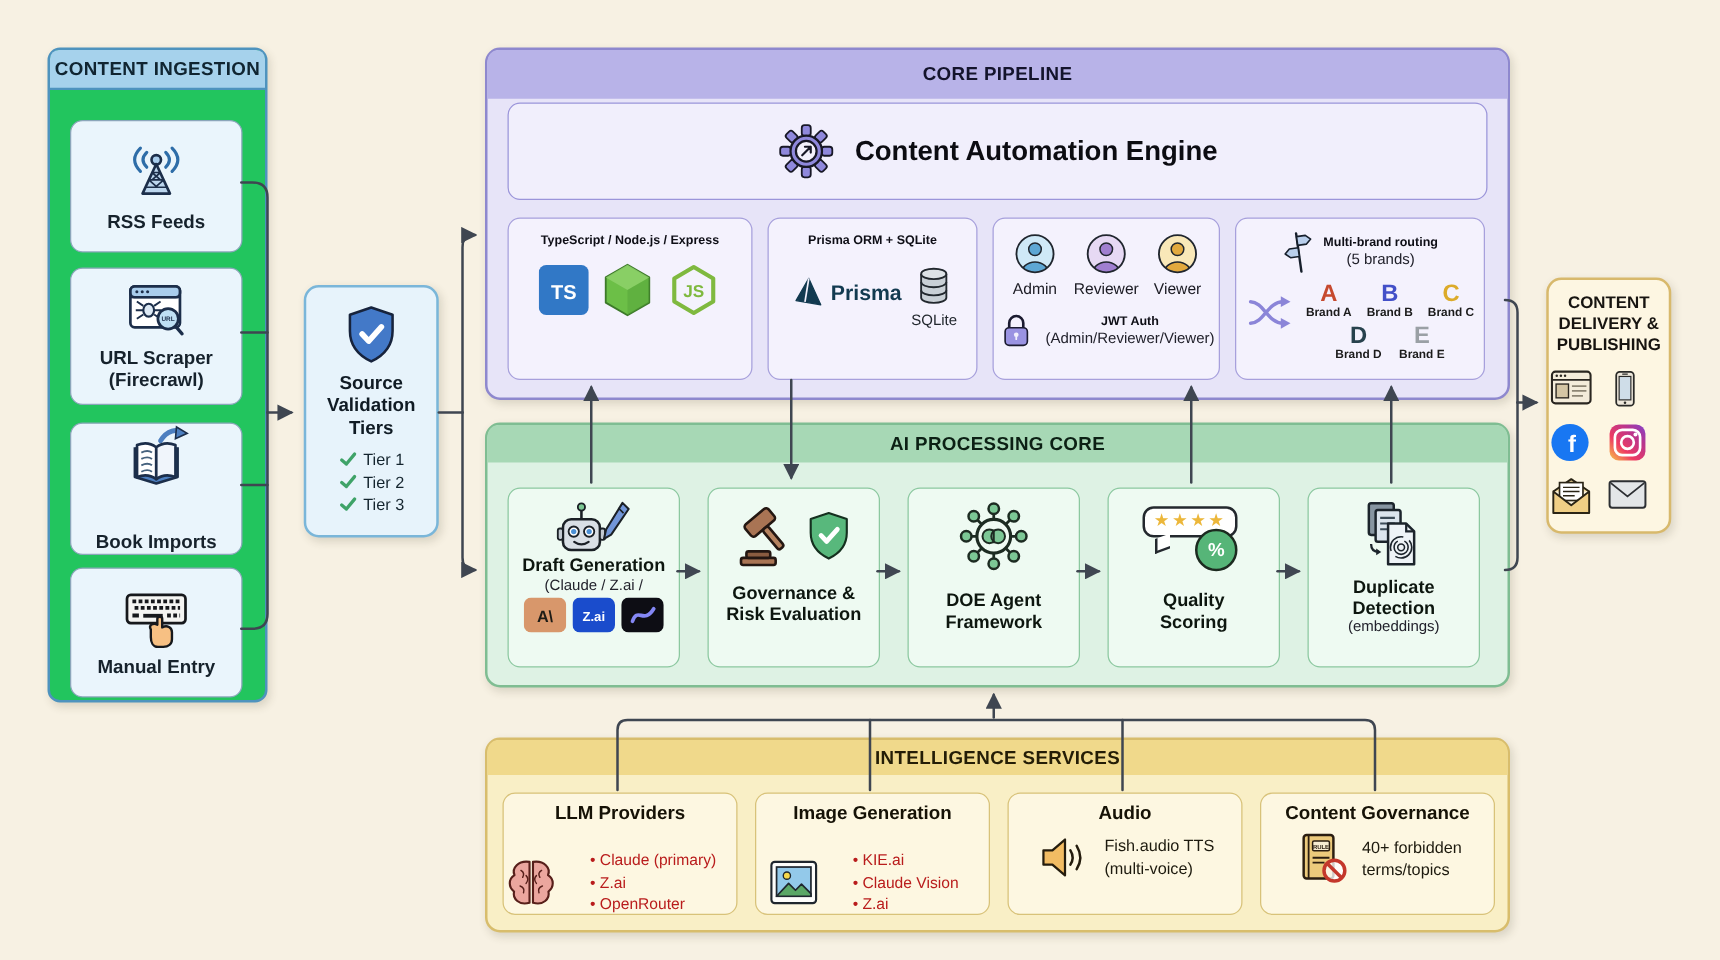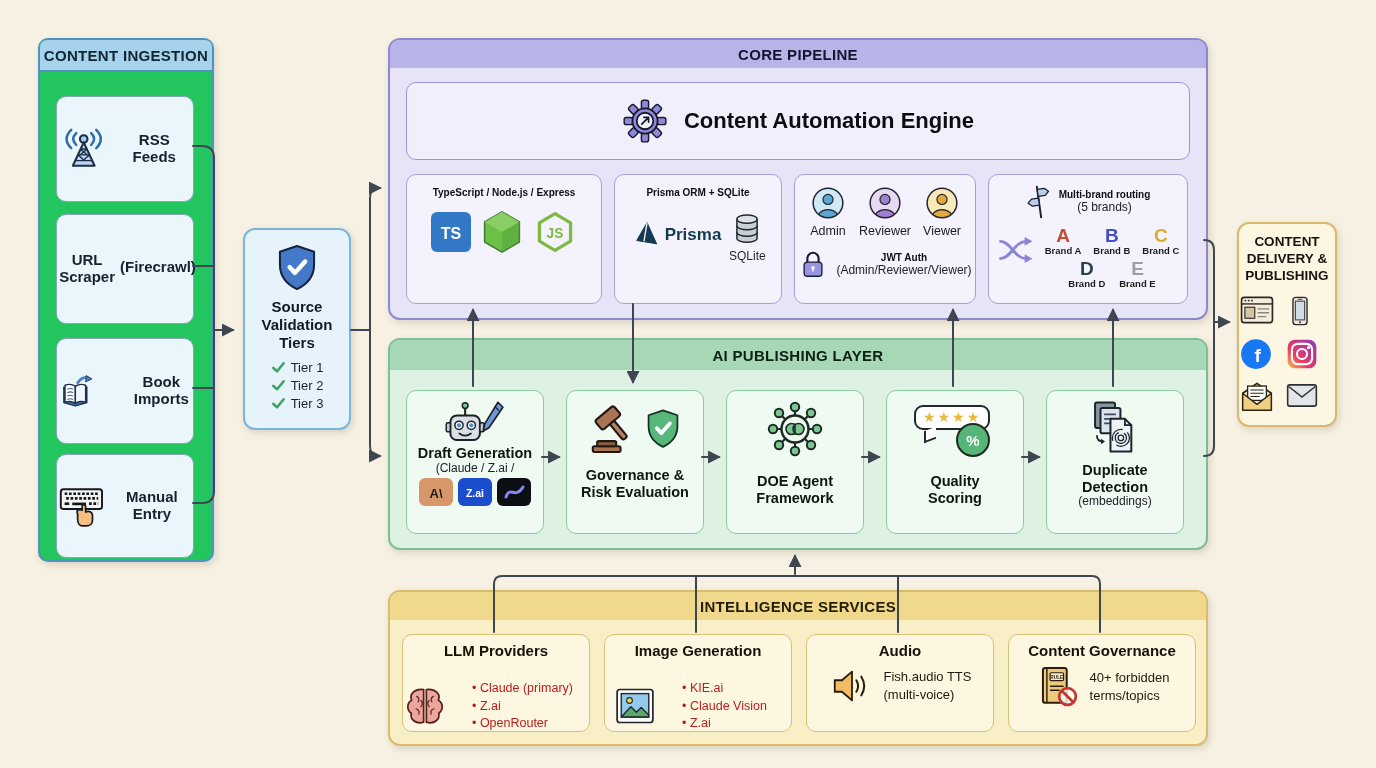--- a/index.html
+++ b/index.html
@@ -7,29 +7,29 @@
     font-family:"Liberation Sans",sans-serif;overflow:hidden;}
   svg text{font-family:"Liberation Sans",sans-serif;}
 
   
   .panel{position:absolute;border-radius:12px;box-shadow:2px 3px 7px rgba(70,60,35,.16);}
   .phead{position:absolute;left:0;right:0;top:0;display:flex;align-items:center;justify-content:center;
     font-weight:bold;letter-spacing:.3px;}
   #ingestion{left:38px;top:38px;width:172px;height:520px;background:#22c55e;border:2px solid #4e93be;border-radius:10px;}
   #ingestion .phead{height:30px;background:#a6d2ec;color:#102531;font-size:15px;border-radius:7px 7px 0 0;border-bottom:2px solid #4e93be;}
   #core{left:388px;top:38px;width:816px;height:278px;background:#e7e4f8;border:2px solid #8e88ce;}
-  #core .phead{height:28px;background:#b8b3e8;color:#14142c;font-size:15px;border-radius:9px 9px 0 0;}
+  #core .phead{height:39px;background:#b8b3e8;color:#14142c;font-size:15px;border-radius:9px 9px 0 0;}
   #ailayer{left:388px;top:338px;width:816px;height:208px;background:#def2e4;border:2px solid #7fbd92;}
   #ailayer .phead{height:30px;background:#a7d8b5;color:#0c2014;font-size:15px;border-radius:9px 9px 0 0;}
   #intel{left:388px;top:590px;width:816px;height:152px;background:#f9efc6;border:2px solid #d8bd6c;}
   #intel .phead{height:28px;background:#f0d98b;color:#241d06;font-size:15px;border-radius:9px 9px 0 0;}
 
   
   .ing-item{position:absolute;left:16px;width:136px;background:#eaf5fc;border:1.5px solid #8ba6ba;border-radius:10px;
-    display:flex;flex-direction:row;align-items:center;justify-content:center;gap:5px;}
+    display:flex;flex-direction:column;align-items:center;justify-content:center;gap:5px;}
   .ilabel{font-weight:bold;font-size:15px;color:#16222c;text-align:center;line-height:1.12;}
 
   
   #validation{left:243px;top:228px;width:108px;height:202px;background:#e7f3fb;border:2px solid #7ab6d9;border-radius:12px;
     display:flex;flex-direction:column;align-items:center;padding-top:12px;box-sizing:border-box;}
   #validation .vtitle{font-weight:bold;font-size:15px;color:#101b24;text-align:center;line-height:1.2;width:86px;margin-top:4px;}
   .tier{display:flex;align-items:center;gap:5px;font-size:13px;color:#14242e;margin-top:3px;}
 
   
   .core-card{position:absolute;top:134px;height:130px;background:#f4f2fd;border:1.5px solid #a7a0dc;border-radius:10px;
@@ -346,21 +346,21 @@
                 <b class="b-e">E</b>
                 <span>Brand E</span>
               </div>
           </div>
         </div>
       </div>
     </div>
   </div>
 
   <div id="ailayer" class="panel">
-    <div class="phead">AI PUBLISHING LAYER</div>
+    <div class="phead">AI PROCESSING CORE</div>
 
     <div class="ai-card" style="left:16px;">
       <svg width="68" height="46" viewBox="0 0 72 56" style="margin-top:8px;">
         <rect x="6" y="20" width="36" height="30" rx="8" fill="#d9dfe5" stroke="#1b2026" stroke-width="2.5"></rect>
         <rect x="1" y="29" width="5" height="11" rx="2" fill="#c2c9d1" stroke="#1b2026" stroke-width="1.8"></rect>
         <rect x="42" y="29" width="5" height="11" rx="2" fill="#c2c9d1" stroke="#1b2026" stroke-width="1.8"></rect>
         <path d="M24 20 V11" stroke="#1b2026" stroke-width="2.5"></path>
         <circle cx="24" cy="8" r="3.5" fill="#7cc793" stroke="#1b2026" stroke-width="1.8"></circle>
         <circle cx="16.5" cy="32" r="5" fill="#ffffff" stroke="#1b2026" stroke-width="1.8"></circle>
         <circle cx="31.5" cy="32" r="5" fill="#ffffff" stroke="#1b2026" stroke-width="1.8"></circle>

